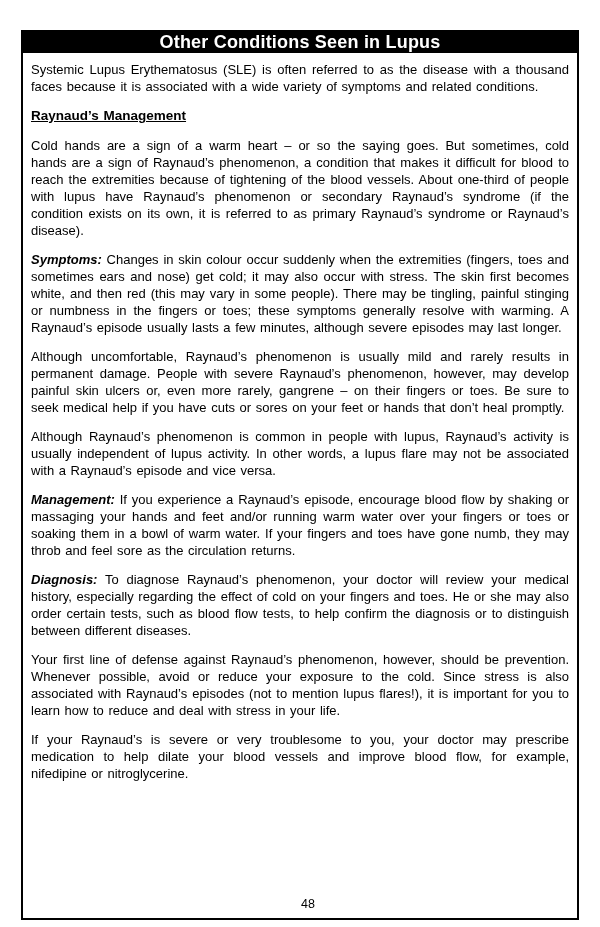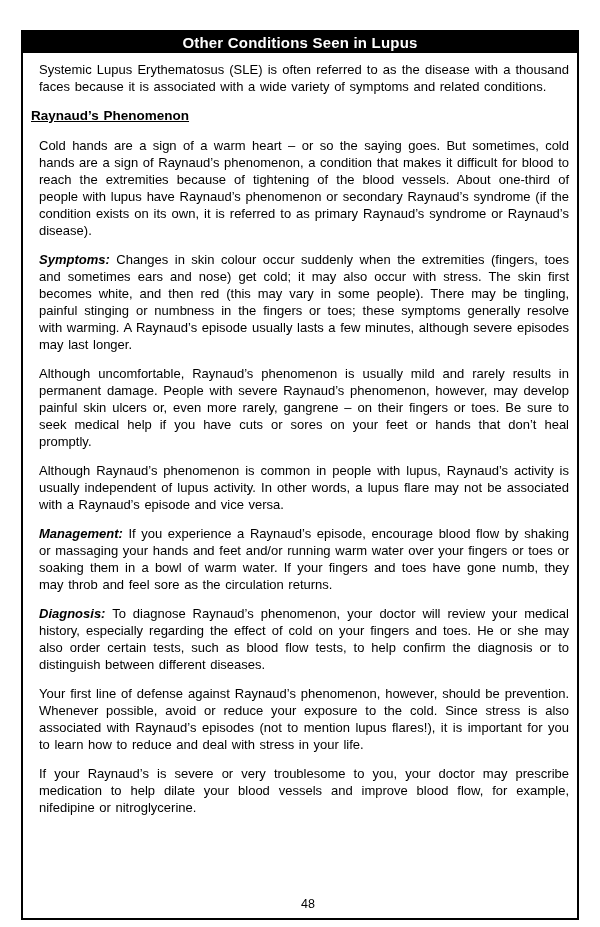--- a/index.html
+++ b/index.html
@@ -26,37 +26,37 @@
     background: #ffffff;
     display: flex;
     flex-direction: column;
   }
 
   .titlebar {
     flex: 0 0 auto;
     background: #000000;
     color: #ffffff;
     font-weight: bold;
-    font-size: 15px;
+    font-size: 18px;
     line-height: 21px;
     text-align: center;
     letter-spacing: 0.2px;
   }
 
   .content {
     flex: 1 1 auto;
     overflow: hidden;
     padding: 8px 8px 0 8px;
     font-size: 13px;
     line-height: 17px;
     text-align: justify;
     word-spacing: 1px;
   }
 
-  .para { margin: 0 0 12px 8px; }
+  .para { margin: 0 0 12px 0; }
 
   .heading {
     font-size: 13.5px;
     font-weight: bold;
     text-decoration: underline;
     margin: 2px 0 13px 0;
     text-align: left;
   }
 
   .lead { font-weight: bold; font-style: italic; }
@@ -76,21 +76,21 @@
 <div class="page">
   <div class="frame">
 
     <div class="titlebar">Other Conditions Seen in Lupus</div>
 
     <div class="content">
 
       <p class="para">Systemic Lupus Erythematosus (SLE) is often referred to as the disease with a thousand faces because it is associated with a wide variety of symptoms and related conditions.</p>
 
 
-      <h2 class="heading">Raynaud’s Phenomenon</h2>
+      <h2 class="heading">Raynaud’s Management</h2>
 
       <p class="para">Cold hands are a sign of a warm heart – or so the saying goes. But sometimes, cold hands are a sign of Raynaud’s phenomenon, a condition that makes it difficult for blood to reach the extremities because of tightening of the blood vessels. About one-third of people with lupus have Raynaud’s phenomenon or secondary Raynaud’s syndrome (if the condition exists on its own, it is referred to as primary Raynaud’s syndrome or Raynaud’s disease).</p>
 
       <p class="para"><span class="lead">Symptoms:</span><span> Changes in skin colour occur suddenly when the extremities (fingers, toes and sometimes ears and nose) get cold; it may also occur with stress. The skin first becomes white, and then red (this may vary in some people). There may be tingling, painful stinging or numbness in the fingers or toes; these symptoms generally resolve with warming. A Raynaud’s episode usually lasts a few minutes, although severe episodes may last longer.</span></p>
 
       <p class="para">Although uncomfortable, Raynaud’s phenomenon is usually mild and rarely results in permanent damage. People with severe Raynaud’s phenomenon, however, may develop painful skin ulcers or, even more rarely, gangrene – on their fingers or toes. Be sure to seek medical help if you have cuts or sores on your feet or hands that don’t heal promptly.</p>
 
       <p class="para">Although Raynaud’s phenomenon is common in people with lupus, Raynaud’s activity is usually independent of lupus activity. In other words, a lupus flare may not be associated with a Raynaud’s episode and vice versa.</p>
 
       <p class="para"><span class="lead">Management:</span><span> If you experience a Raynaud’s episode, encourage blood flow by shaking or massaging your hands and feet and/or running warm water over your fingers or toes or soaking them in a bowl of warm water. If your fingers and toes have gone numb, they may throb and feel sore as the circulation returns.</span></p>

